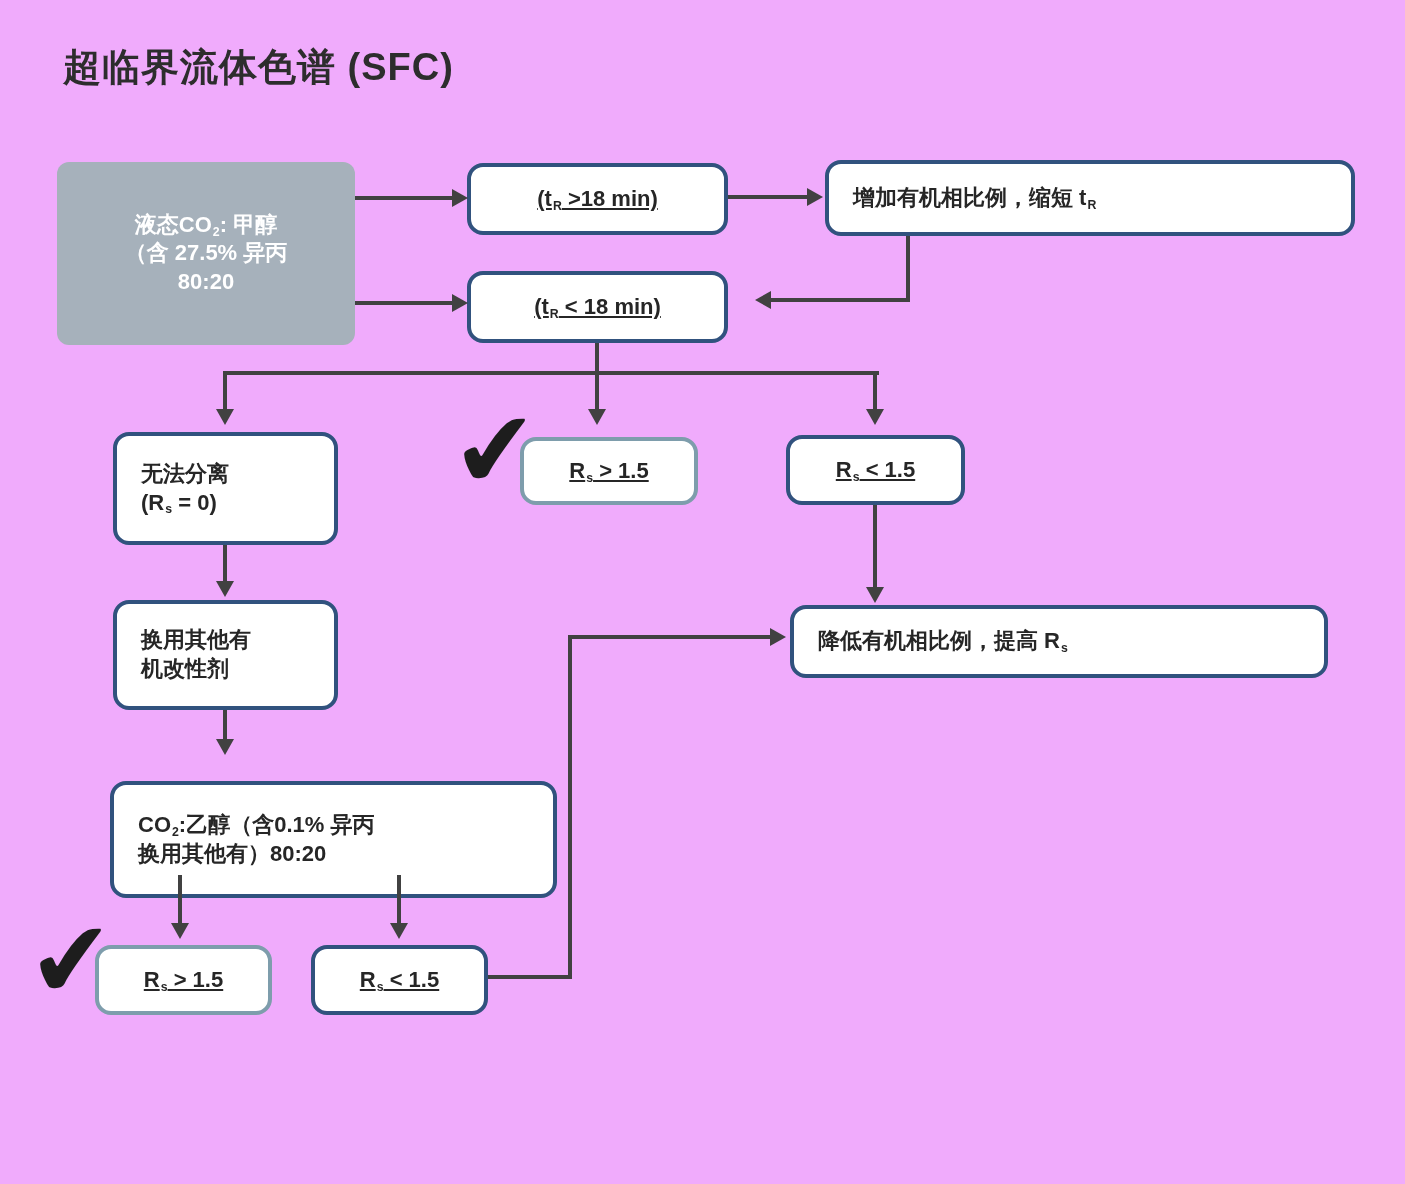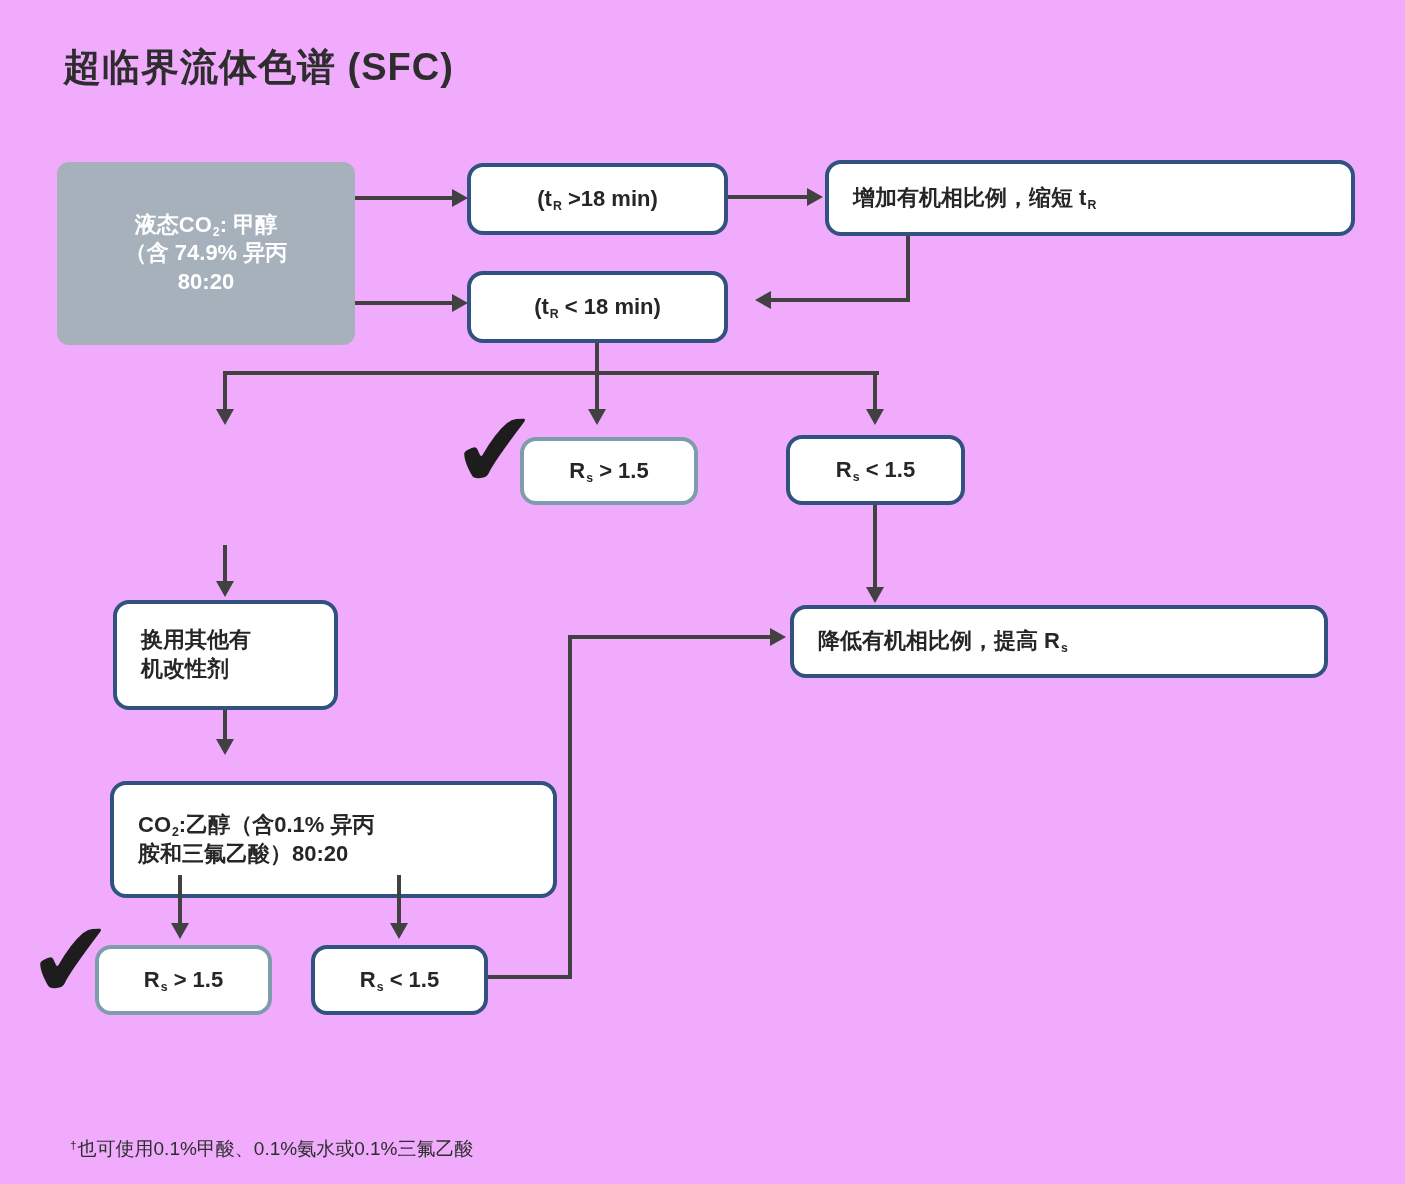--- a/index.html
+++ b/index.html
@@ -10,21 +10,21 @@
     --text:#262626;
   }
   *{margin:0;padding:0;box-sizing:border-box;}
   html,body{background:#ffffff;}
   body{font-family:"Liberation Sans","DejaVu Sans",sans-serif;color:var(--text);}
   .stage{position:relative;width:1405px;height:1184px;background:#f0abfc;overflow:hidden;}
   .title{position:absolute;left:63px;top:42px;font-size:38px;font-weight:700;color:#2d2d2d;letter-spacing:1px;}
   .node{position:absolute;background:#fff;border:4px solid var(--dark-border);border-radius:16px;
         display:flex;flex-direction:column;justify-content:center;font-size:22px;font-weight:700;
         color:var(--text);line-height:1.3;}
-  .node.center{align-items:center;text-align:right;}
+  .node.center{align-items:center;text-align:right;text-decoration:underline;}
   .node.left{align-items:flex-start;text-align:left;padding-left:24px;padding-right:10px;}
   .node.light{border-color:var(--light-border);}
   .node.gray{background:var(--gray-fill);border:none;border-radius:12px;color:#ffffff;align-items:center;text-align:center;line-height:1.28;}
   .row{white-space:nowrap;}
   .sub{font-size:0.56em;position:relative;top:0.32em;margin-left:1px;}
   .sup{font-size:0.56em;position:relative;top:-0.55em;margin-left:4px;}
   .hline,.vline{position:absolute;background:var(--arrow);}
   .hline{height:4px;}
   .vline{width:4px;}
   .arr{position:absolute;width:0;height:0;}
@@ -37,36 +37,40 @@
 </style>
 </head>
 <body>
 
 <div class="stage">
 
   <div class="title">超临界流体色谱 (SFC)</div>
 
   <div class="node gray" style="left:57px;top:162px;width:298px;height:183px;">
     <span class="row"><span>液态CO</span><span class="sub">2</span><span>: 甲醇</span></span>
-    <span class="row">（含 74.9% 异丙</span>
+    <span class="row">（含 27.5% 异丙</span>
     <span class="row">80:20</span>
   </div>
 
   <div class="node center" style="left:467px;top:163px;width:261px;height:72px;">
     <span class="row"><span>(t</span><span class="sub">R</span><span> &gt;18 min)</span></span>
   </div>
 
   <div class="node left" style="left:825px;top:160px;width:530px;height:76px;">
     <span class="row"><span>增加有机相比例，缩短 t</span><span class="sub">R</span></span>
   </div>
 
   <div class="node center" style="left:467px;top:271px;width:261px;height:72px;">
     <span class="row"><span>(t</span><span class="sub">R</span><span> &lt; 18 min)</span></span>
   </div>
 
+  <div class="node left" style="left:113px;top:432px;width:225px;height:113px;">
+    <span class="row">无法分离</span>
+    <span class="row"><span>(R</span><span class="sub">s</span><span> = 0)</span></span>
+  </div>
 
   <div class="node center light" style="left:520px;top:437px;width:178px;height:68px;">
     <span class="row"><span>R</span><span class="sub">s</span><span> &gt; 1.5</span></span>
   </div>
   <span class="check" style="left:452px;top:398px;">✔</span>
 
   <div class="node center" style="left:786px;top:435px;width:179px;height:70px;">
     <span class="row"><span>R</span><span class="sub">s</span><span> &lt; 1.5</span></span>
   </div>
 
@@ -74,21 +78,21 @@
     <span class="row">换用其他有</span>
     <span class="row">机改性剂</span>
   </div>
 
   <div class="node left" style="left:790px;top:605px;width:538px;height:73px;">
     <span class="row"><span>降低有机相比例，提高 R</span><span class="sub">s</span></span>
   </div>
 
   <div class="node left" style="left:110px;top:758px;width:447px;height:117px;margin-top:23px;">
     <span class="row"><span>CO</span><span class="sub">2</span><span>:乙醇（含0.1% 异丙</span></span>
-    <span class="row">胺和三氟乙酸）80:20</span>
+    <span class="row">换用其他有）80:20</span>
   </div>
 
   <div class="node center light" style="left:95px;top:945px;width:177px;height:70px;">
     <span class="row"><span>R</span><span class="sub">s</span><span> &gt; 1.5</span></span>
   </div>
   <span class="check" style="left:28px;top:908px;">✔</span>
 
   <div class="node center" style="left:311px;top:945px;width:177px;height:70px;">
     <span class="row"><span>R</span><span class="sub">s</span><span> &lt; 1.5</span></span>
   </div>
@@ -128,17 +132,14 @@
   <div class="arr down" style="left:171px;top:923px;"></div>
 
   <div class="vline" style="left:397px;top:875px;height:50px;"></div>
   <div class="arr down" style="left:390px;top:923px;"></div>
 
   <div class="hline" style="left:488px;top:975px;width:84px;"></div>
   <div class="vline" style="left:568px;top:635px;height:344px;"></div>
   <div class="hline" style="left:568px;top:635px;width:204px;"></div>
   <div class="arr right" style="left:770px;top:628px;"></div>
 
-  <div class="footnote">
-    <span class="fsup">†</span><span>也可使用0.1%甲酸、0.1%氨水或0.1%三氟乙酸</span>
-  </div>
 
 </div>
 
 </body></html>

